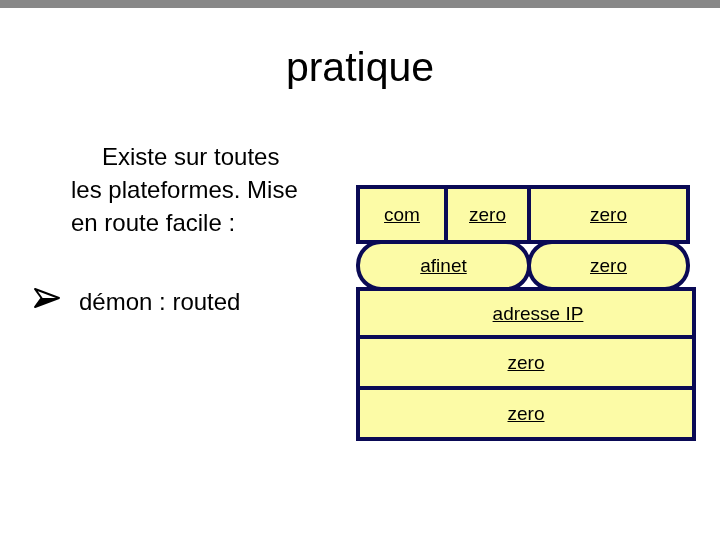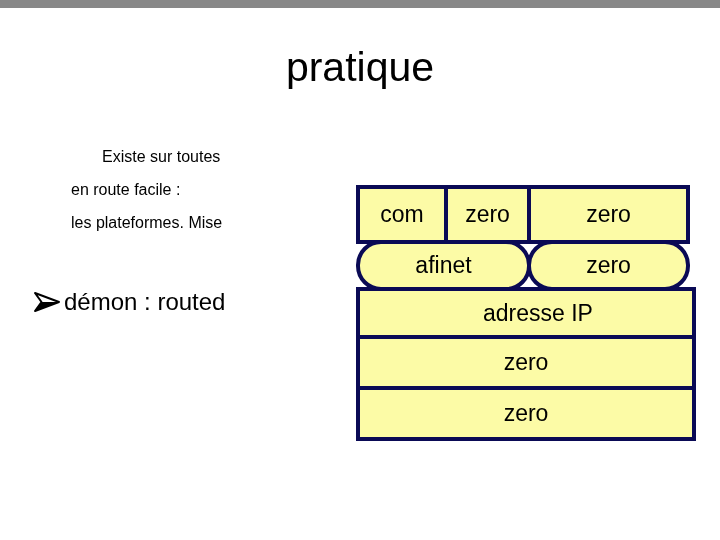--- a/index.html
+++ b/index.html
@@ -23,50 +23,50 @@
     top:36px;left:0;width:720px;
     text-align:center;
     font-size:41px;
     font-weight:400;
     line-height:1.15;
     margin:0;
   }
   .intro{
     position:absolute;
     left:71px;top:132px;
-    font-size:16px;
+    font-size:24px;
     line-height:33px;
   }
   .intro .line{white-space:nowrap;}
   .intro .line.indent{padding-left:31px;}
   .bullet-line{
     position:absolute;
     left:33px;top:279px;
     display:flex;
-    align-items:center;
-    gap:3px;
+    gap:18px;
     font-size:24px;
     line-height:30px;
   }
   .bullet-line svg{display:block;flex:0 0 auto;}
   .diagram{
     position:absolute;
     left:356px;top:177px;
   }
   .drow{display:flex;}
   .drow + .drow{margin-top:-4px;}
   .cell{
     box-sizing:border-box;
     background:var(--cell-fill);
     border:4px solid var(--cell-border);
     display:flex;
     align-items:center;
     justify-content:center;
-    font-size:23px;
+    font-size:19px;
     line-height:1;
+    text-decoration:underline;
   }
   .cell + .cell{margin-left:-4px;}
   
   .r1 .cell{height:59px;}
   .r2 .cell{height:51px;border-radius:25px;}
   .r3 .cell{height:52px;padding-left:24px;}
   .r4 .cell{height:55px;}
   .r5 .cell{height:55px;}
   .r6 .cell{height:53px;}
   
@@ -78,22 +78,22 @@
 </style>
 </head>
 <body>
 
 <div class="slide">
 
   <h1 class="title">pratique</h1>
 
   <div class="intro">
     <div class="line indent">Existe sur toutes</div>
+    <div class="line">les plateformes. Mise</div>
     <div class="line">en route facile :</div>
-    <div class="line">les plateformes. Mise</div>
   </div>
 
   <div class="bullet-line">
     <svg width="28" height="22" viewBox="0 0 28 22" aria-hidden="true">
       <polygon points="2,2 26,11 2,20 8.5,11" fill="#ffffff" stroke="#000000" stroke-width="2" stroke-linejoin="round"></polygon>
       <polygon points="2,20 26,11 8.5,11" fill="#000000"></polygon>
     </svg>
     <span>démon : routed</span>
   </div>
 

